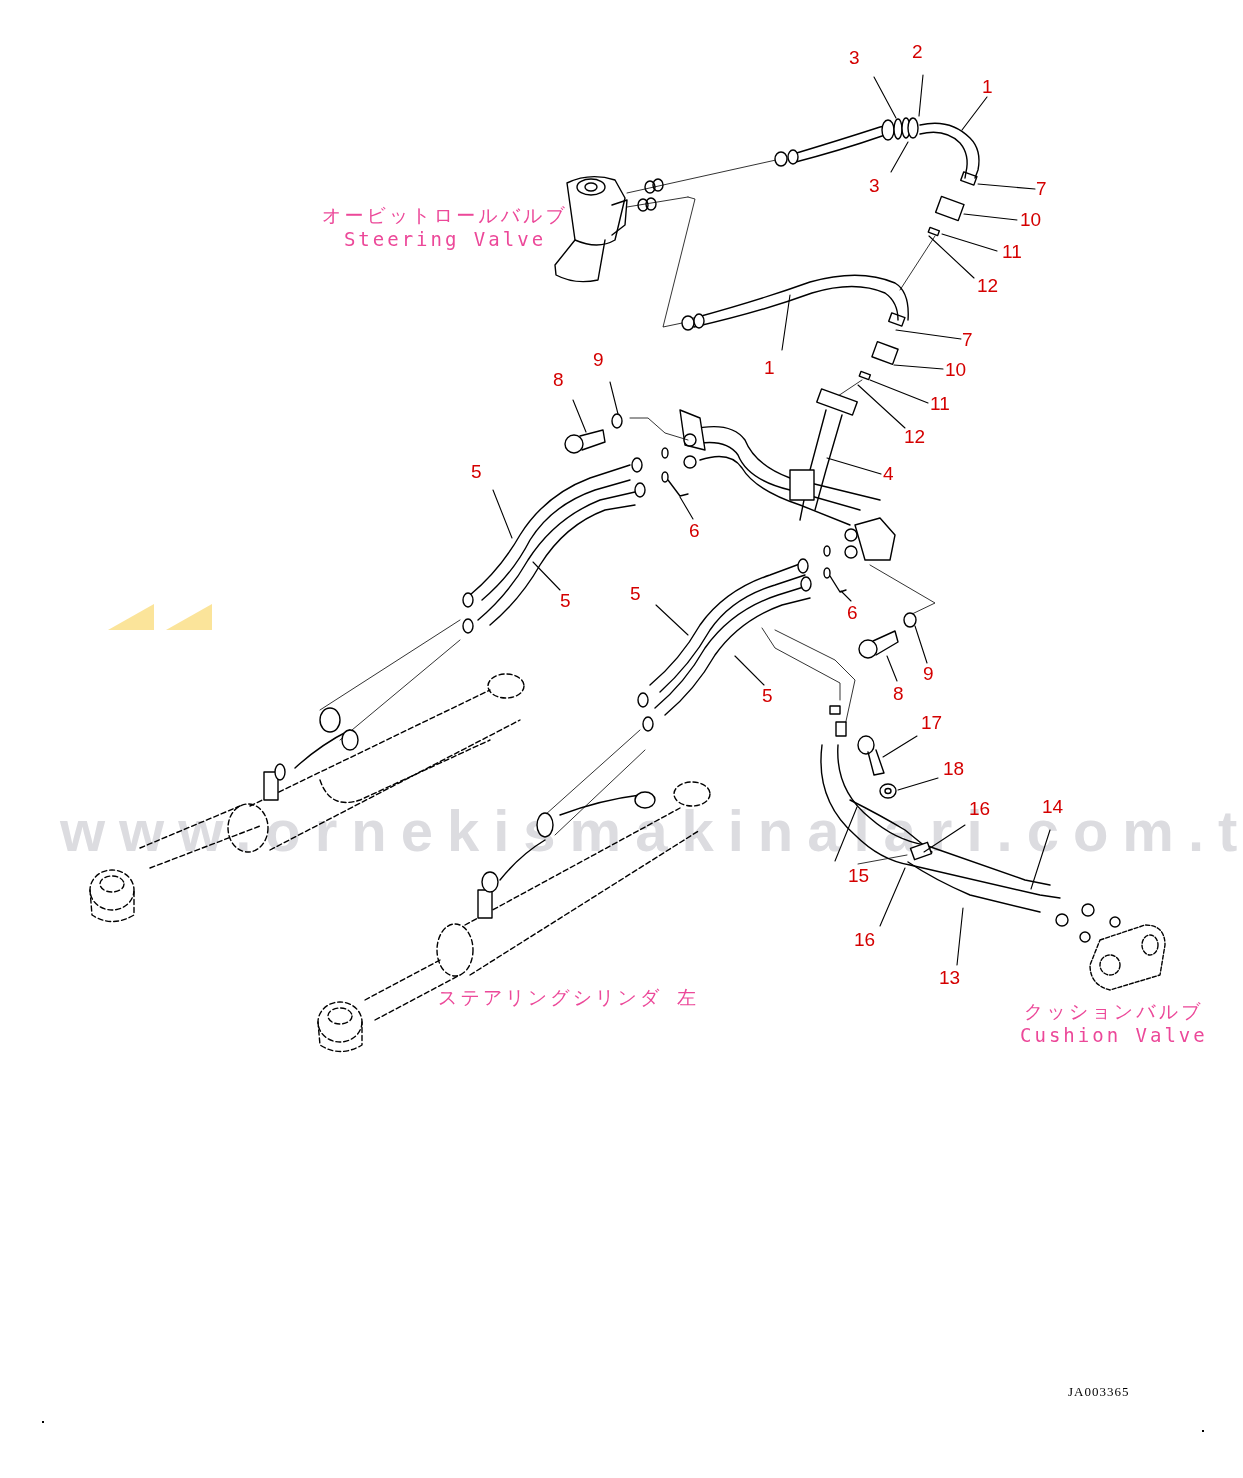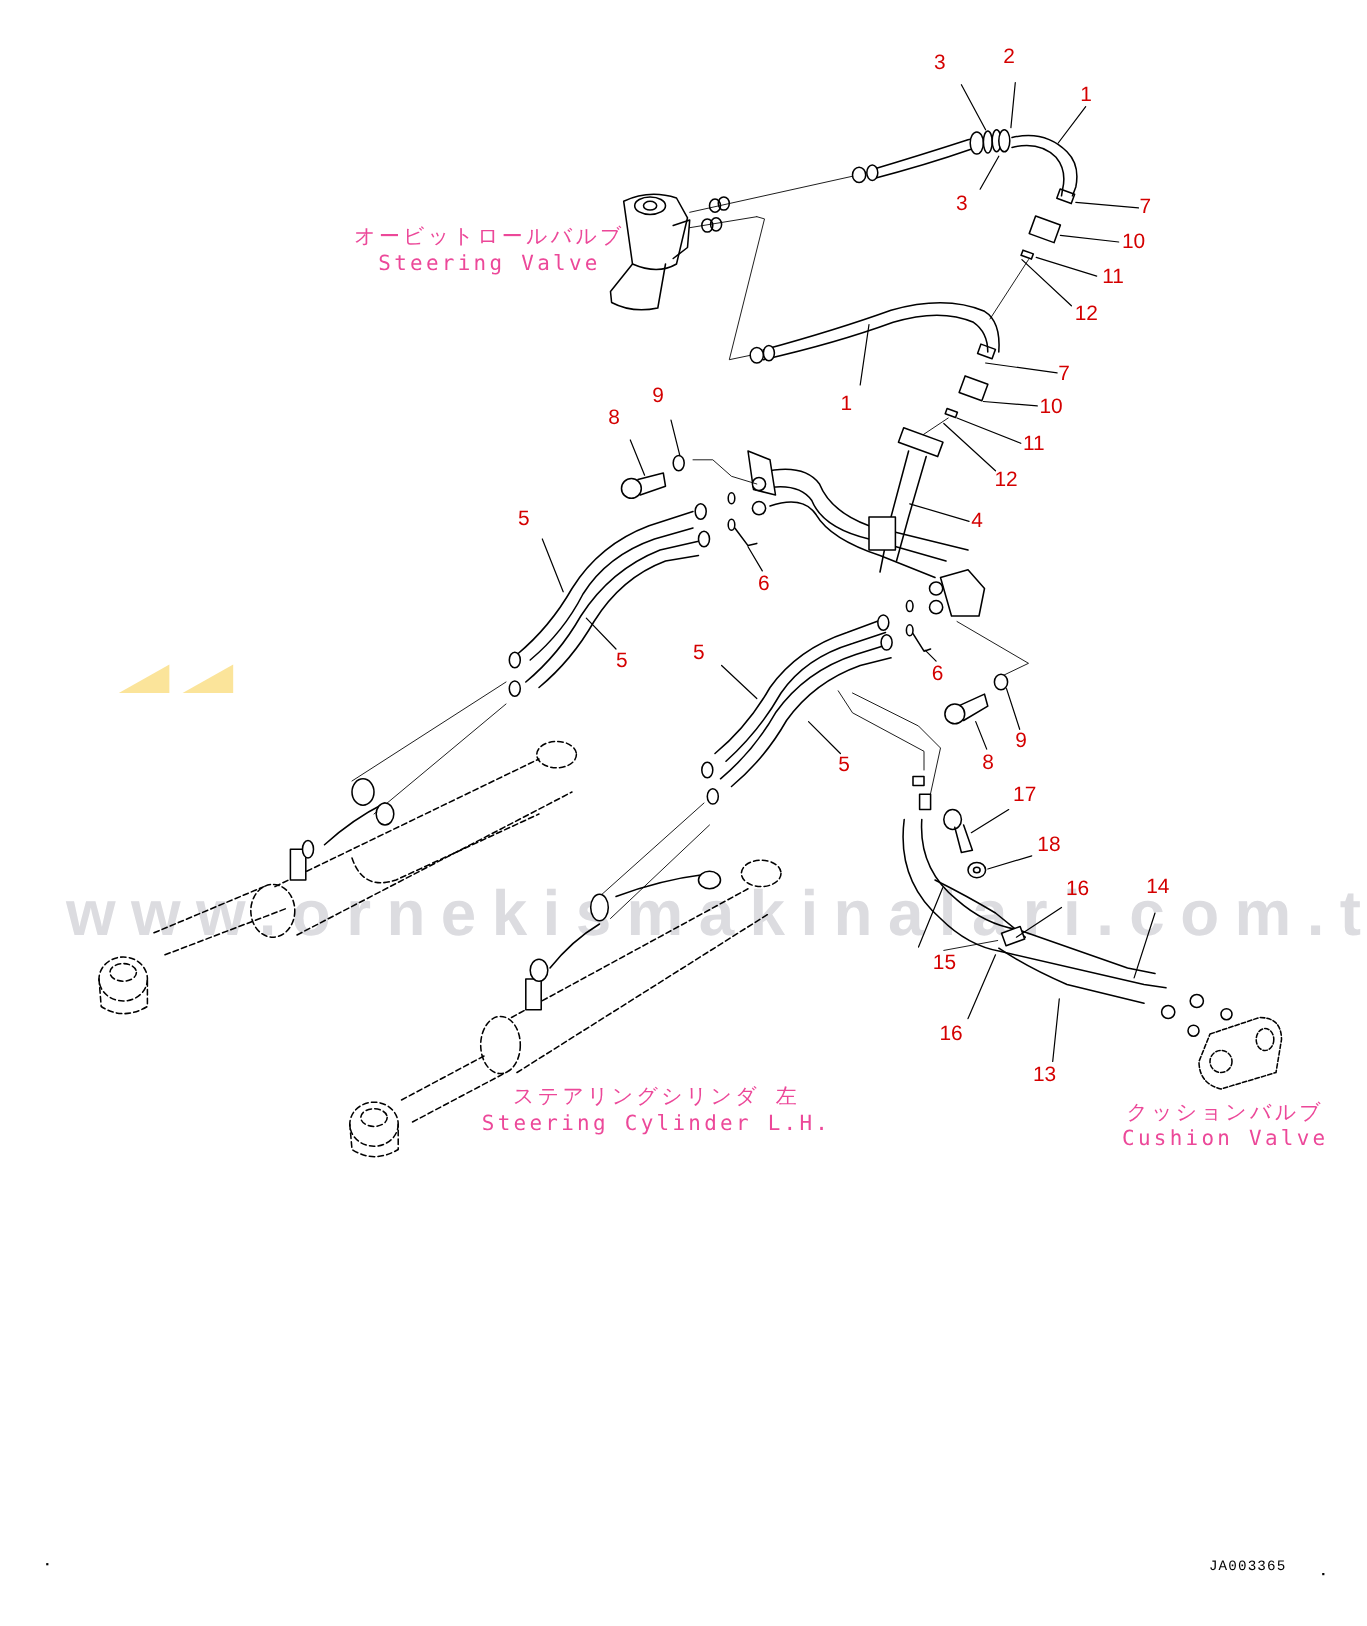--- a/index.html
+++ b/index.html
@@ -15,21 +15,21 @@
   .wm-url {
     position: absolute; left: 60px; top: 802px; font-family: "Liberation Sans", sans-serif;
     font-weight: bold; font-size: 58px; line-height: 1; color: #dcdce0; letter-spacing: 14px; white-space: nowrap;
   }
   #drawing { position: absolute; left: 0; top: 0; }
   .lbl { position: absolute; font-family: "Liberation Sans", sans-serif; font-size: 19px; color: #d40000; line-height: 1; }
   .cap {
     position: absolute; font-family: "DejaVu Sans Mono", "Liberation Mono", monospace; color: #ec4899;
     font-size: 19px; line-height: 24px; text-align: center; white-space: nowrap; letter-spacing: 3px;
   }
-  .docid { position: absolute; left: 1099px; top: 1384px; font-family: Liberation Mono, monospace; font-size: 13px; letter-spacing: 1px; color: #000; margin-top: 32px; }
+  .docid { position: absolute; left: 1068px; top: 1384px; font-family: Liberation Serif, serif; font-size: 13px; letter-spacing: 1px; color: #000; }
   .dot { position: absolute; width: 2px; height: 2px; background: #000; }
 </style>
 </head>
 <body>
 
 <div id="canvas">
 
   <div id="watermark">
     <svg width="1243" height="1478" style="position:absolute;left:0;top:0">
       <polygon points="108,630 154,604 154,630" fill="#fbe49a"></polygon>
@@ -294,21 +294,20 @@
     <div class="lbl" style="left:854px;top:930px">16</div>
     <div class="lbl" style="left:939px;top:968px">13</div>
   </div>
 
   <div class="cap" style="left:322px;top:203px">
     <div>オービットロールバルブ</div>
     <div>Steering Valve</div>
   </div>
   <div class="cap" style="left:438px;top:985px">
     <div>ステアリングシリンダ 左</div>
-    <div>Steering Cylinder L.H.</div>
   </div>
   <div class="cap" style="left:1020px;top:999px">
     <div>クッションバルブ</div>
     <div>Cushion Valve</div>
   </div>
 
   <div class="docid">JA003365</div>
   <div class="dot" style="left:42px;top:1421px"></div>
   <div class="dot" style="left:1202px;top:1430px"></div>
 </div>

